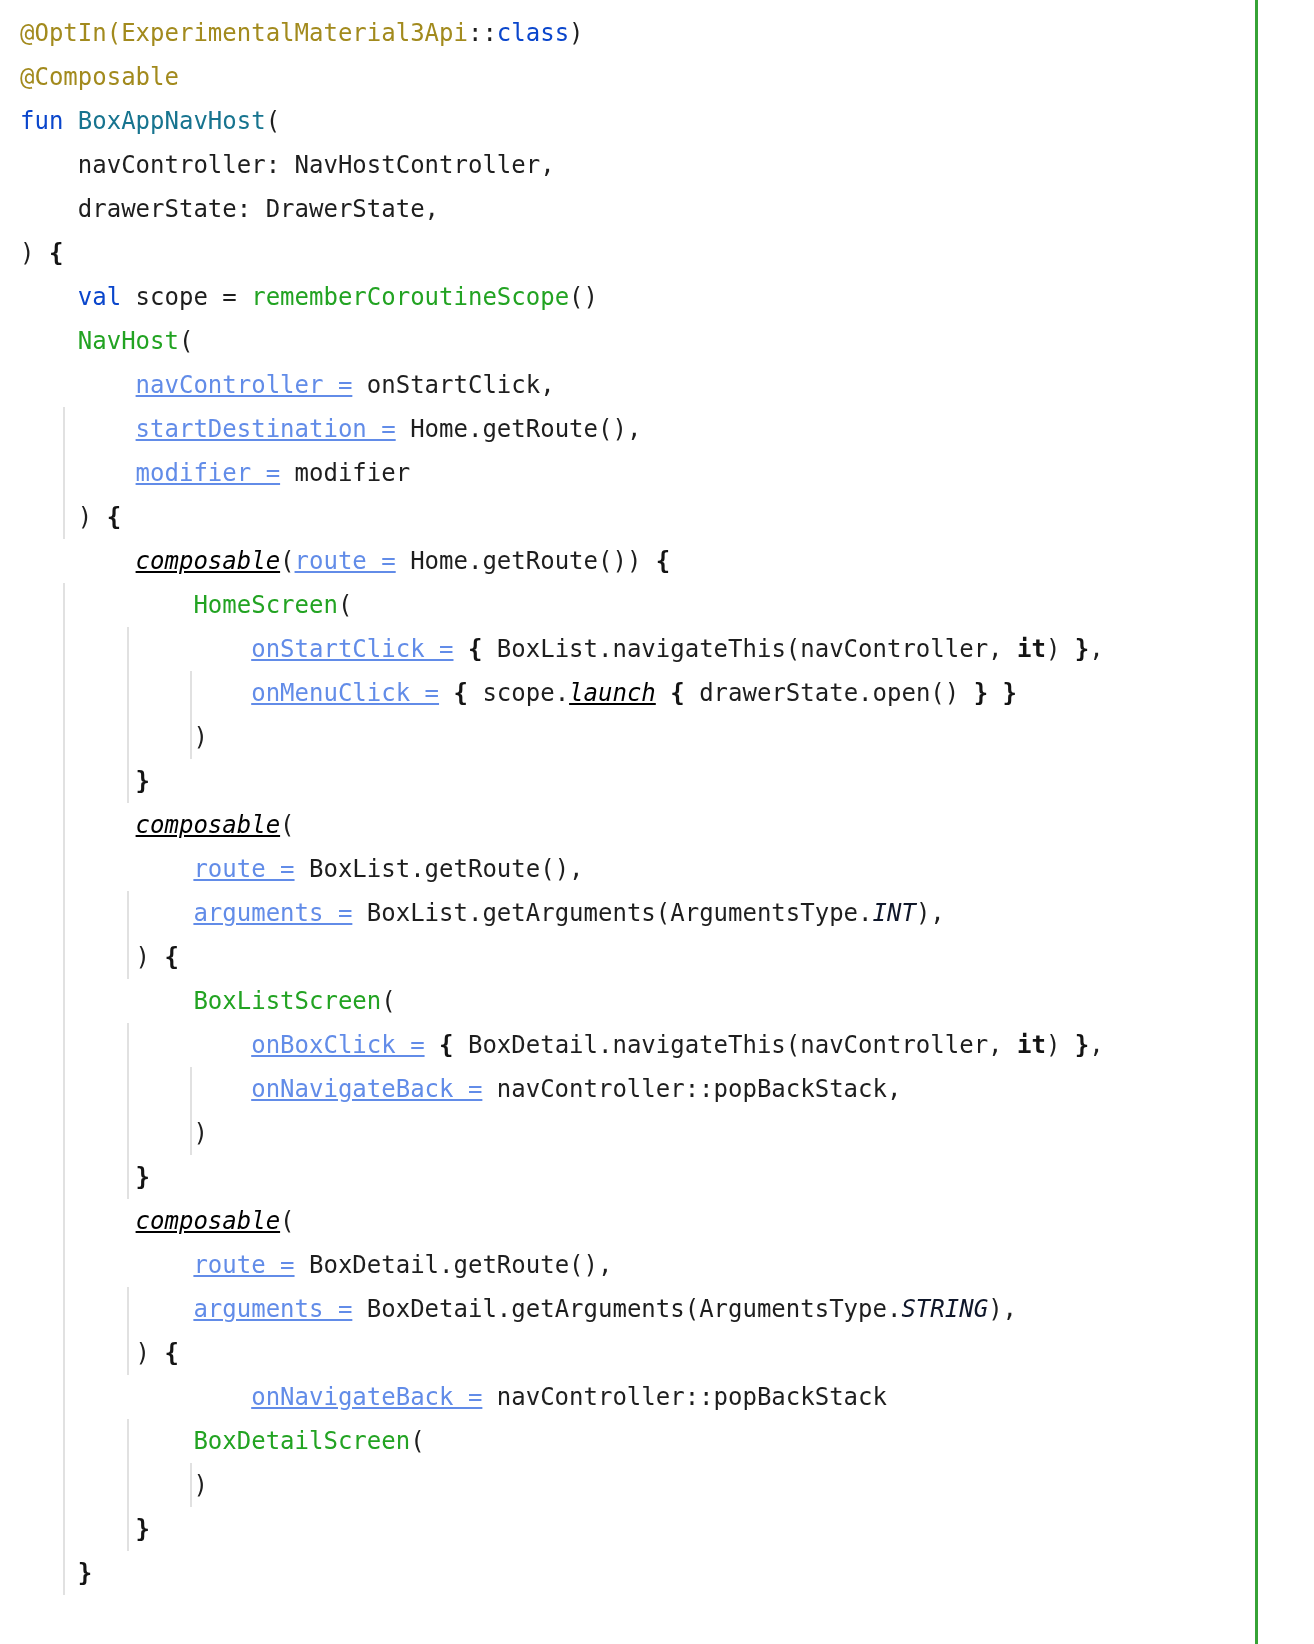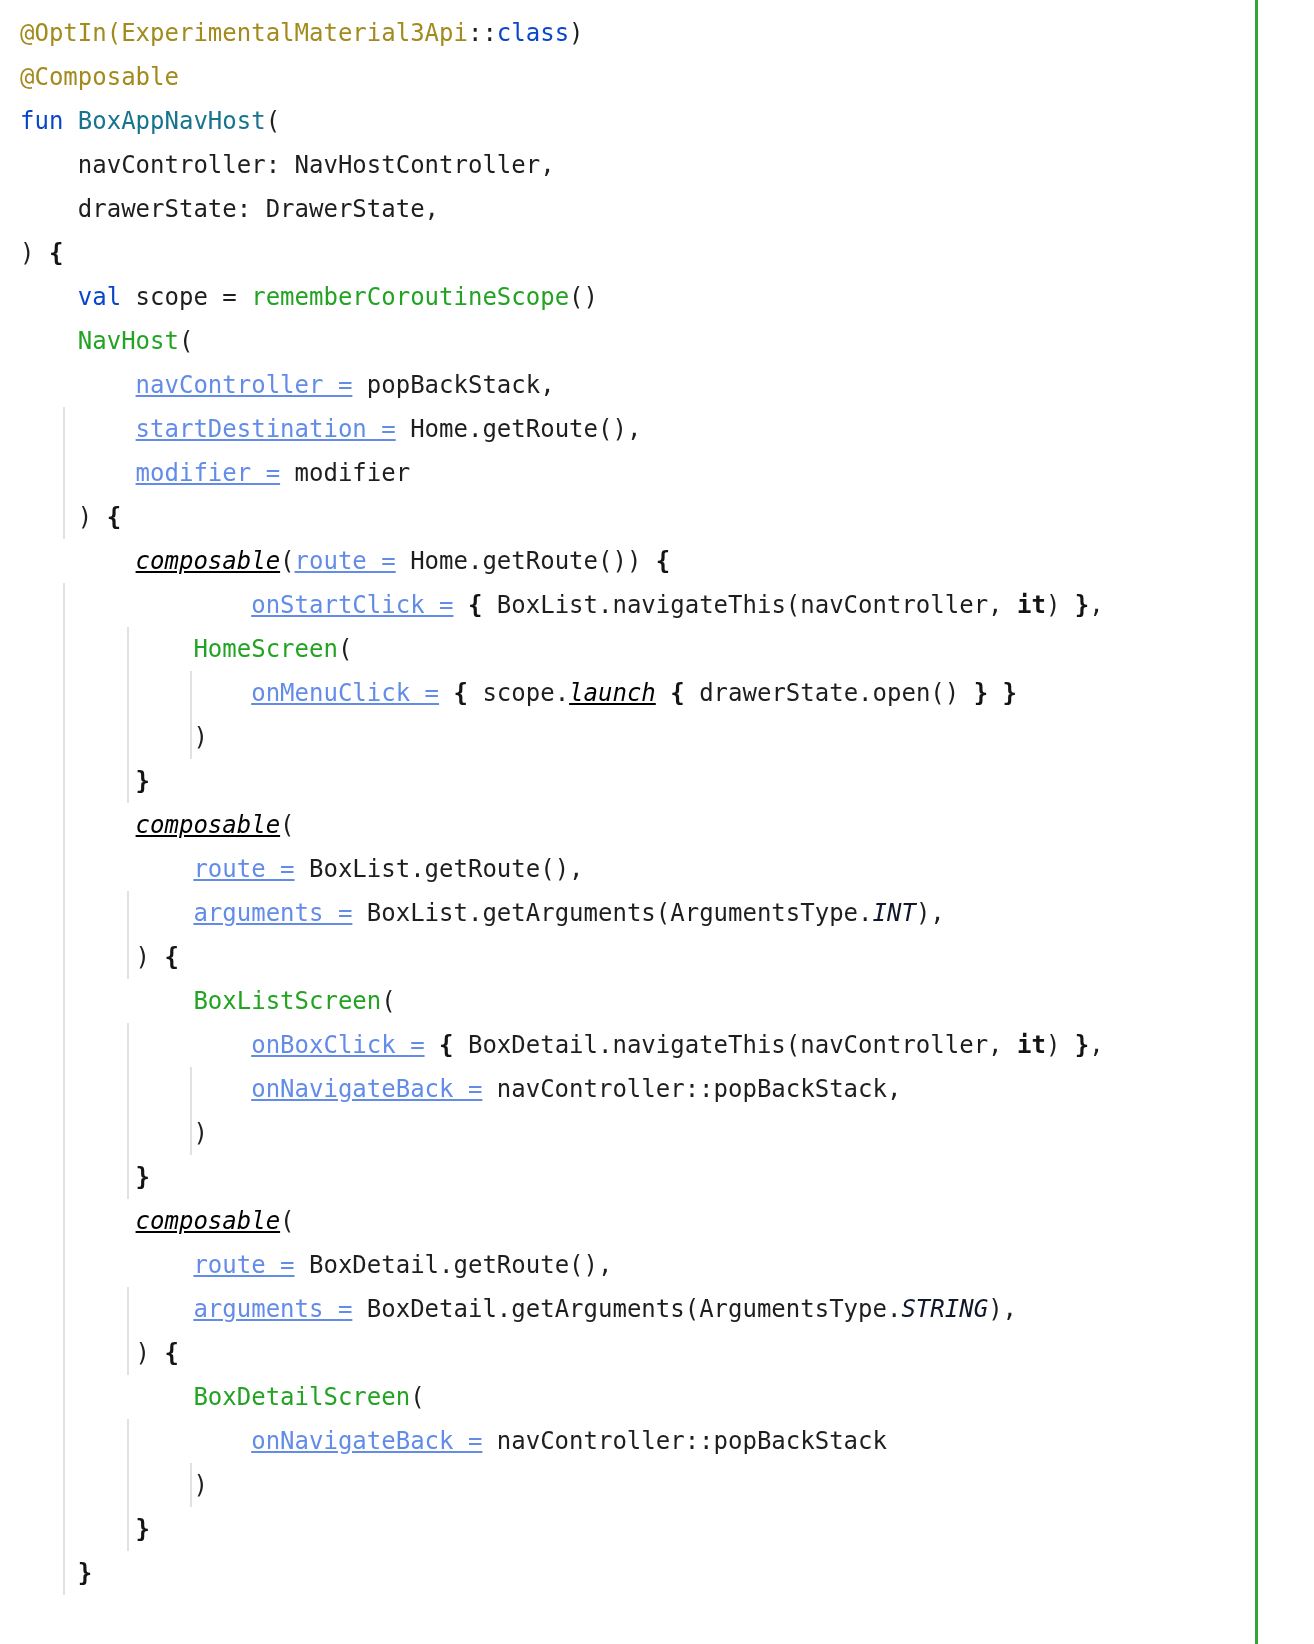--- a/index.html
+++ b/index.html
@@ -48,45 +48,45 @@
 <div class="screen">
   <div class="code">
       <div class="line"><span class="tk-a">@OptIn(ExperimentalMaterial3Api</span><span class="tk-d">::</span><span class="tk-k">class</span><span class="tk-d">)</span></div>
       <div class="line"><span class="tk-a">@Composable</span></div>
       <div class="line"><span class="tk-k">fun</span><span class="tk-d"> </span><span class="tk-f">BoxAppNavHost</span><span class="tk-d">(</span></div>
       <div class="line"><span class="tk-d">    navController: NavHostController,</span></div>
       <div class="line"><span class="tk-d">    drawerState: DrawerState,</span></div>
       <div class="line"><span class="tk-d">) </span><span class="tk-b">{</span></div>
       <div class="line"><span class="tk-d">    </span><span class="tk-k">val</span><span class="tk-d"> scope = </span><span class="tk-g">rememberCoroutineScope</span><span class="tk-d">()</span></div>
       <div class="line"><span class="tk-d">    </span><span class="tk-g">NavHost</span><span class="tk-d">(</span></div>
-      <div class="line"><span class="tk-d">        </span><span class="tk-n">navController =</span><span class="tk-d"> popBackStack,</span></div>
+      <div class="line"><span class="tk-d">        </span><span class="tk-n">navController =</span><span class="tk-d"> onStartClick,</span></div>
       <div class="line"><span class="tk-d">        </span><span class="tk-n">startDestination =</span><span class="tk-d"> Home.getRoute(),</span></div>
       <div class="line"><span class="tk-d">        </span><span class="tk-n">modifier =</span><span class="tk-d"> modifier</span></div>
       <div class="line"><span class="tk-d">    ) </span><span class="tk-b">{</span></div>
       <div class="line"><span class="tk-d">        </span><span class="tk-x">composable</span><span class="tk-d">(</span><span class="tk-n">route =</span><span class="tk-d"> Home.getRoute()) </span><span class="tk-b">{</span></div>
+      <div class="line"><span class="tk-d">            </span><span class="tk-g">HomeScreen</span><span class="tk-d">(</span></div>
       <div class="line"><span class="tk-d">                </span><span class="tk-n">onStartClick =</span><span class="tk-d"> </span><span class="tk-b">{</span><span class="tk-d"> BoxList.navigateThis(navController, </span><span class="tk-b">it</span><span class="tk-d">) </span><span class="tk-b">}</span><span class="tk-d">,</span></div>
-      <div class="line"><span class="tk-d">            </span><span class="tk-g">HomeScreen</span><span class="tk-d">(</span></div>
       <div class="line"><span class="tk-d">                </span><span class="tk-n">onMenuClick =</span><span class="tk-d"> </span><span class="tk-b">{</span><span class="tk-d"> scope.</span><span class="tk-x">launch</span><span class="tk-d"> </span><span class="tk-b">{</span><span class="tk-d"> drawerState.open() </span><span class="tk-b">}</span><span class="tk-d"> </span><span class="tk-b">}</span></div>
       <div class="line"><span class="tk-d">            )</span></div>
       <div class="line"><span class="tk-d">        </span><span class="tk-b">}</span></div>
       <div class="line"><span class="tk-d">        </span><span class="tk-x">composable</span><span class="tk-d">(</span></div>
       <div class="line"><span class="tk-d">            </span><span class="tk-n">route =</span><span class="tk-d"> BoxList.getRoute(),</span></div>
       <div class="line"><span class="tk-d">            </span><span class="tk-n">arguments =</span><span class="tk-d"> BoxList.getArguments(ArgumentsType.</span><span class="tk-e">INT</span><span class="tk-d">),</span></div>
       <div class="line"><span class="tk-d">        ) </span><span class="tk-b">{</span></div>
       <div class="line"><span class="tk-d">            </span><span class="tk-g">BoxListScreen</span><span class="tk-d">(</span></div>
       <div class="line"><span class="tk-d">                </span><span class="tk-n">onBoxClick =</span><span class="tk-d"> </span><span class="tk-b">{</span><span class="tk-d"> BoxDetail.navigateThis(navController, </span><span class="tk-b">it</span><span class="tk-d">) </span><span class="tk-b">}</span><span class="tk-d">,</span></div>
       <div class="line"><span class="tk-d">                </span><span class="tk-n">onNavigateBack =</span><span class="tk-d"> navController::popBackStack,</span></div>
       <div class="line"><span class="tk-d">            )</span></div>
       <div class="line"><span class="tk-d">        </span><span class="tk-b">}</span></div>
       <div class="line"><span class="tk-d">        </span><span class="tk-x">composable</span><span class="tk-d">(</span></div>
       <div class="line"><span class="tk-d">            </span><span class="tk-n">route =</span><span class="tk-d"> BoxDetail.getRoute(),</span></div>
       <div class="line"><span class="tk-d">            </span><span class="tk-n">arguments =</span><span class="tk-d"> BoxDetail.getArguments(ArgumentsType.</span><span class="tk-e">STRING</span><span class="tk-d">),</span></div>
       <div class="line"><span class="tk-d">        ) </span><span class="tk-b">{</span></div>
+      <div class="line"><span class="tk-d">                </span><span class="tk-n">onNavigateBack =</span><span class="tk-d"> navController::popBackStack</span></div>
       <div class="line"><span class="tk-d">            </span><span class="tk-g">BoxDetailScreen</span><span class="tk-d">(</span></div>
-      <div class="line"><span class="tk-d">                </span><span class="tk-n">onNavigateBack =</span><span class="tk-d"> navController::popBackStack</span></div>
       <div class="line"><span class="tk-d">            )</span></div>
       <div class="line"><span class="tk-d">        </span><span class="tk-b">}</span></div>
       <div class="line"><span class="tk-d">    </span><span class="tk-b">}</span></div>
     </div>
   <div id="guides">
       <div class="guide" style="left: 63px; top: 407px; height: 132px; background: rgb(225, 225, 225);"></div>
       <div class="guide" style="left: 63px; top: 583px; height: 1012px; background: rgb(225, 225, 225);"></div>
       <div class="guide" style="left: 127px; top: 627px; height: 176px; background: rgb(225, 225, 225);"></div>
       <div class="guide" style="left: 190px; top: 671px; height: 88px; background: rgb(225, 225, 225);"></div>
       <div class="guide" style="left: 127px; top: 891px; height: 88px; background: rgb(225, 225, 225);"></div>

